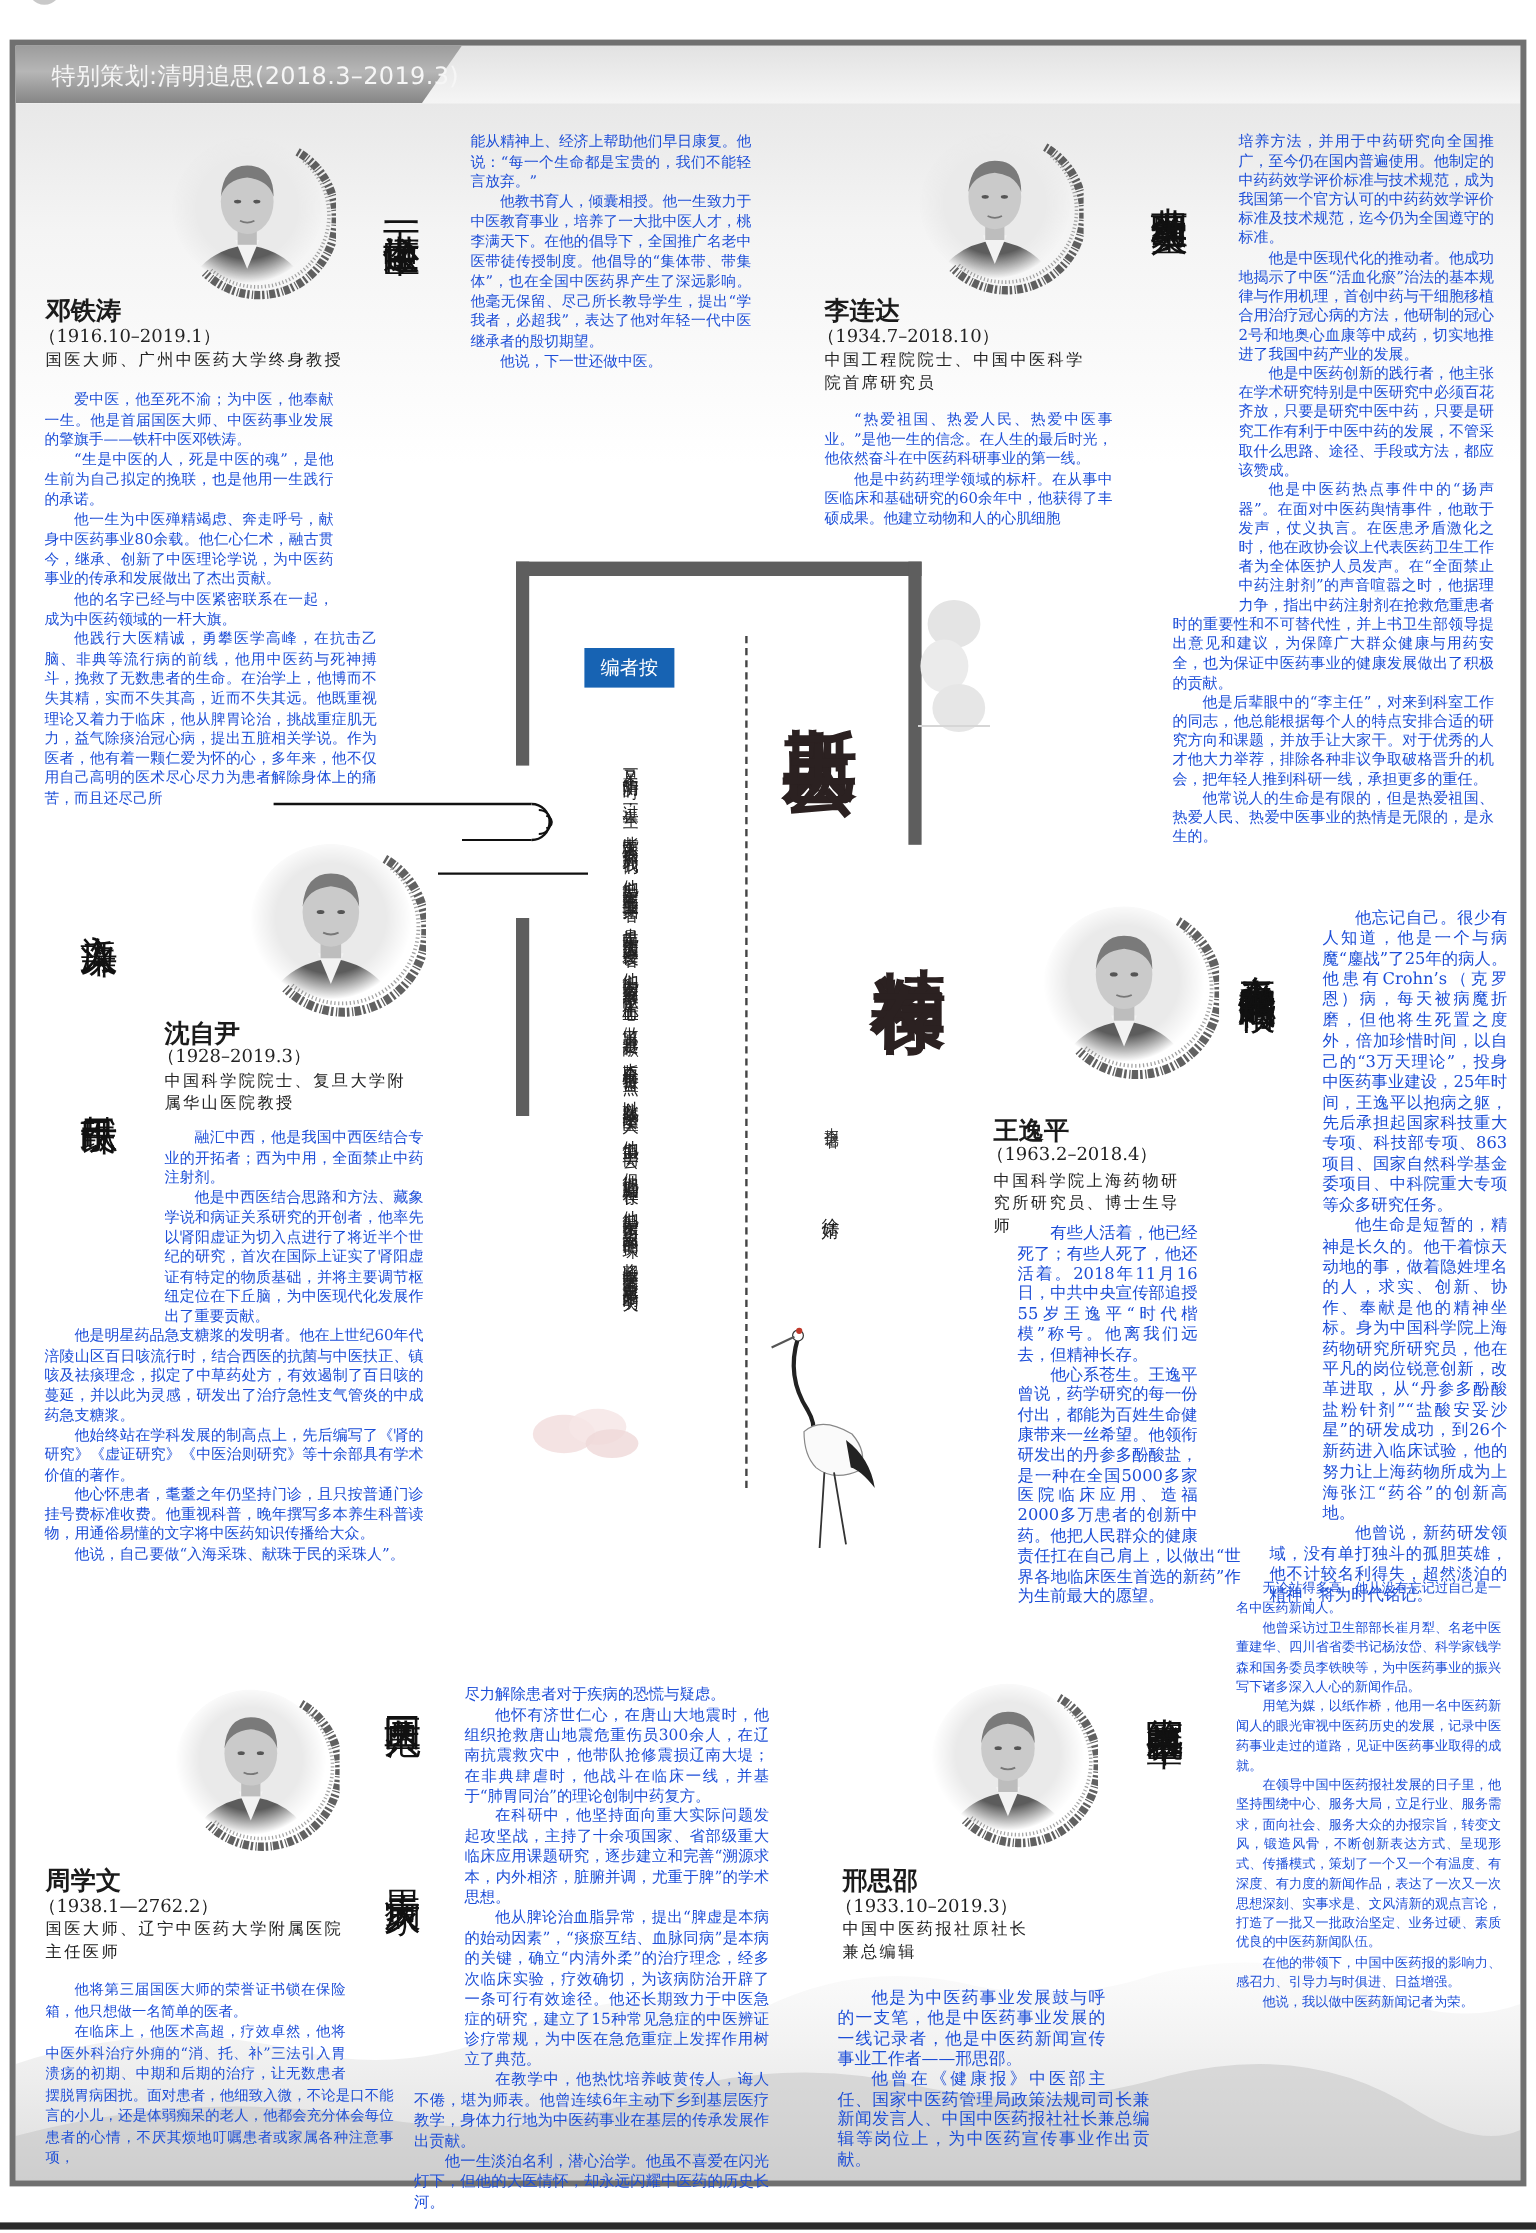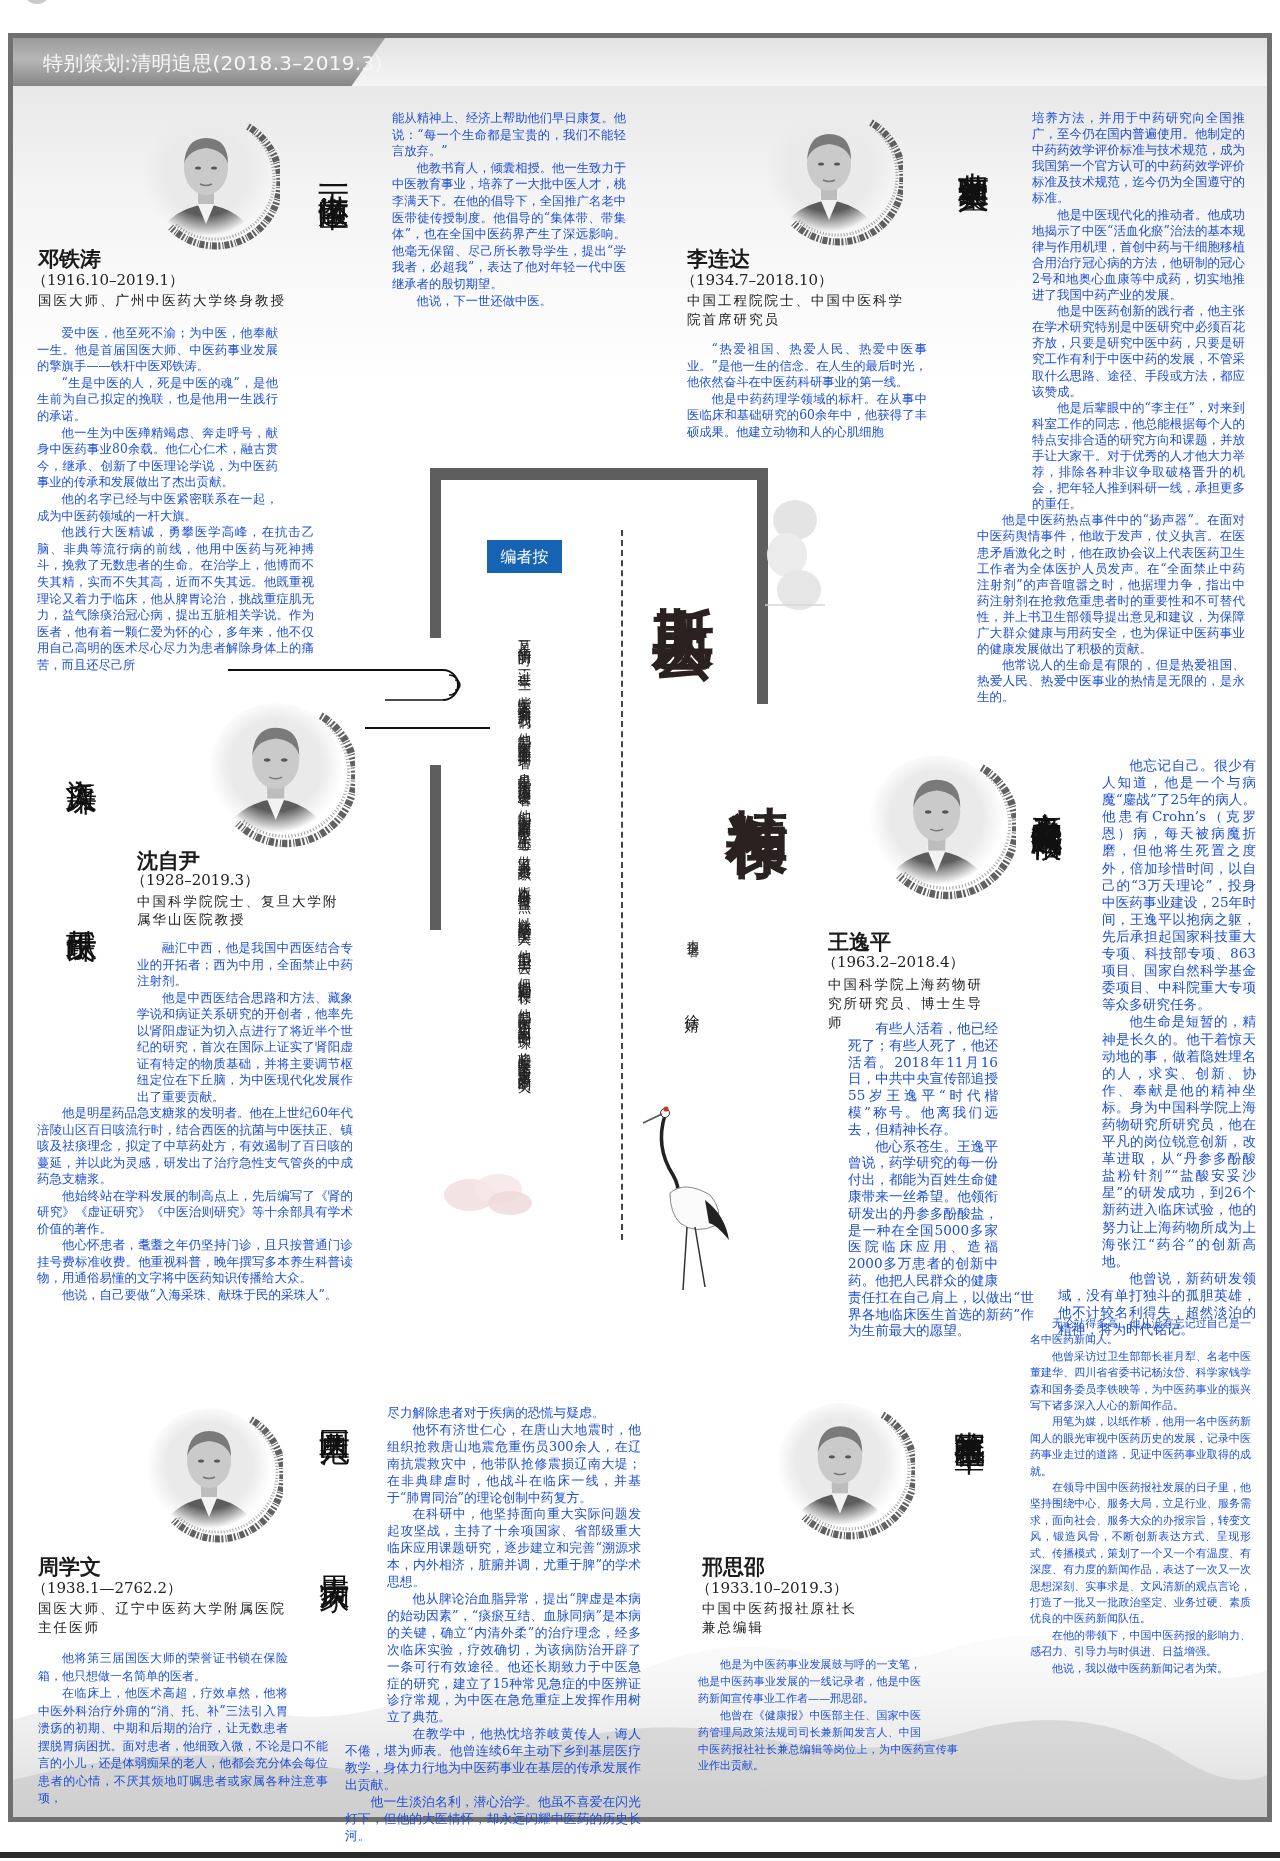--- a/index.html
+++ b/index.html
@@ -106,22 +106,22 @@
 <div class="abs col" style="left:687px;top:341px;width:240px">
   <p>“热爱祖国、热爱人民、热爱中医事业。”是他一生的信念。在人生的最后时光，他依然奋斗在中医药科研事业的第一线。</p>
   <p>他是中药药理学领域的标杆。在从事中医临床和基础研究的60余年中，他获得了丰硕成果。他建立动物和人的心肌细胞</p>
 </div>
 <div class="abs headline" style="left:958px;top:148px">中药药理学奠基人</div>
 <div class="abs col" style="left:977px;top:110px;width:268px;font-size:12.5px;line-height:16.1px">
   <div class="sp-l" style="width:55px;height:402px"></div>
   <p class="cont">培养方法，并用于中药研究向全国推广，至今仍在国内普遍使用。他制定的中药药效学评价标准与技术规范，成为我国第一个官方认可的中药药效学评价标准及技术规范，迄今仍为全国遵守的标准。</p>
   <p>他是中医现代化的推动者。他成功地揭示了中医“活血化瘀”治法的基本规律与作用机理，首创中药与干细胞移植合用治疗冠心病的方法，他研制的冠心2号和地奥心血康等中成药，切实地推进了我国中药产业的发展。</p>
   <p>他是中医药创新的践行者，他主张在学术研究特别是中医研究中必须百花齐放，只要是研究中医中药，只要是研究工作有利于中医中药的发展，不管采取什么思路、途径、手段或方法，都应该赞成。</p>
+  <p>他是中医药热点事件中的“扬声器”。在面对中医药舆情事件，他敢于发声，仗义执言。在医患矛盾激化之时，他在政协会议上代表医药卫生工作者为全体医护人员发声。在“全面禁止中药注射剂”的声音喧嚣之时，他据理力争，指出中药注射剂在抢救危重患者时的重要性和不可替代性，并上书卫生部领导提出意见和建议，为保障广大群众健康与用药安全，也为保证中医药事业的健康发展做出了积极的贡献。</p>
   <p>他是后辈眼中的“李主任”，对来到科室工作的同志，他总能根据每个人的特点安排合适的研究方向和课题，并放手让大家干。对于优秀的人才他大力举荐，排除各种非议争取破格晋升的机会，把年轻人推到科研一线，承担更多的重任。</p>
-  <p>他是中医药热点事件中的“扬声器”。在面对中医药舆情事件，他敢于发声，仗义执言。在医患矛盾激化之时，他在政协会议上代表医药卫生工作者为全体医护人员发声。在“全面禁止中药注射剂”的声音喧嚣之时，他据理力争，指出中药注射剂在抢救危重患者时的重要性和不可替代性，并上书卫生部领导提出意见和建议，为保障广大群众健康与用药安全，也为保证中医药事业的健康发展做出了积极的贡献。</p>
   <p>他常说人的生命是有限的，但是热爱祖国、热爱人民、热爱中医事业的热情是无限的，是永生的。</p>
 </div>
 
 <div class="abs bar" style="left:430px;top:468px;width:338px;height:12px"></div>
 <div class="abs bar" style="left:430px;top:468px;width:11px;height:170px"></div>
 <div class="abs bar" style="left:430px;top:765px;width:11px;height:165px"></div>
 <div class="abs bar" style="left:757px;top:468px;width:11px;height:236px"></div>
 
 <svg class="abs" style="left:225px;top:660px" width="285" height="80" viewBox="0 0 285 80">
   <line x1="3" y1="10" x2="218" y2="10" stroke="#111" stroke-width="2"></line>
@@ -224,21 +224,21 @@
   <p>在教学中，他热忱培养岐黄传人，诲人不倦，堪为师表。他曾连续6年主动下乡到基层医疗教学，身体力行地为中医药事业在基层的传承发展作出贡献。</p>
   <p>他一生淡泊名利，潜心治学。他虽不喜爱在闪光灯下，但他的大医情怀，却永远闪耀中医药的历史长河。</p>
 </div>
 
 <div class="abs" style="left:773px;top:1400px"><svg width="142" height="142" viewBox="0 0 140 140">
       <use href="#portrait"></use>
     </svg></div>
 <div class="abs name" style="left:702px;top:1553px">邢思邵</div>
 <div class="abs dates" style="left:696px;top:1579px">（1933.10–2019.3）</div>
 <div class="abs ptitle" style="left:702px;top:1599px;width:162px">中国中医药报社原社长兼总编辑</div>
-<div class="abs col" style="left:698px;top:1657px;width:260px;font-size:11px;line-height:16.9px">
+<div class="abs col" style="left:698px;top:1657px;width:260px;font-size:14px;line-height:16.9px">
   <div class="sp-r" style="width:37px;height:68px"></div>
   <p>他是为中医药事业发展鼓与呼的一支笔，他是中医药事业发展的一线记录者，他是中医药新闻宣传事业工作者——邢思邵。</p>
   <p>他曾在《健康报》中医部主任、国家中医药管理局政策法规司司长兼新闻发言人、中国中医药报社社长兼总编辑等岗位上，为中医药宣传事业作出贡献。</p>
 </div>
 <div class="abs headline" style="left:954px;top:1407px">大笔写就中医华章</div>
 <div class="abs col" style="left:985px;top:1316px;width:266px;font-size:11px;line-height:16.4px">
   <div class="sp-l" style="width:45px;height:352px"></div>
   <p>无论站得多高，他从没有忘记过自己是一名中医药新闻人。</p>
   <p>他曾采访过卫生部部长崔月犁、名老中医董建华、四川省省委书记杨汝岱、科学家钱学森和国务委员李铁映等，为中医药事业的振兴写下诸多深入人心的新闻作品。</p>
   <p>用笔为媒，以纸作桥，他用一名中医药新闻人的眼光审视中医药历史的发展，记录中医药事业走过的道路，见证中医药事业取得的成就。</p>

